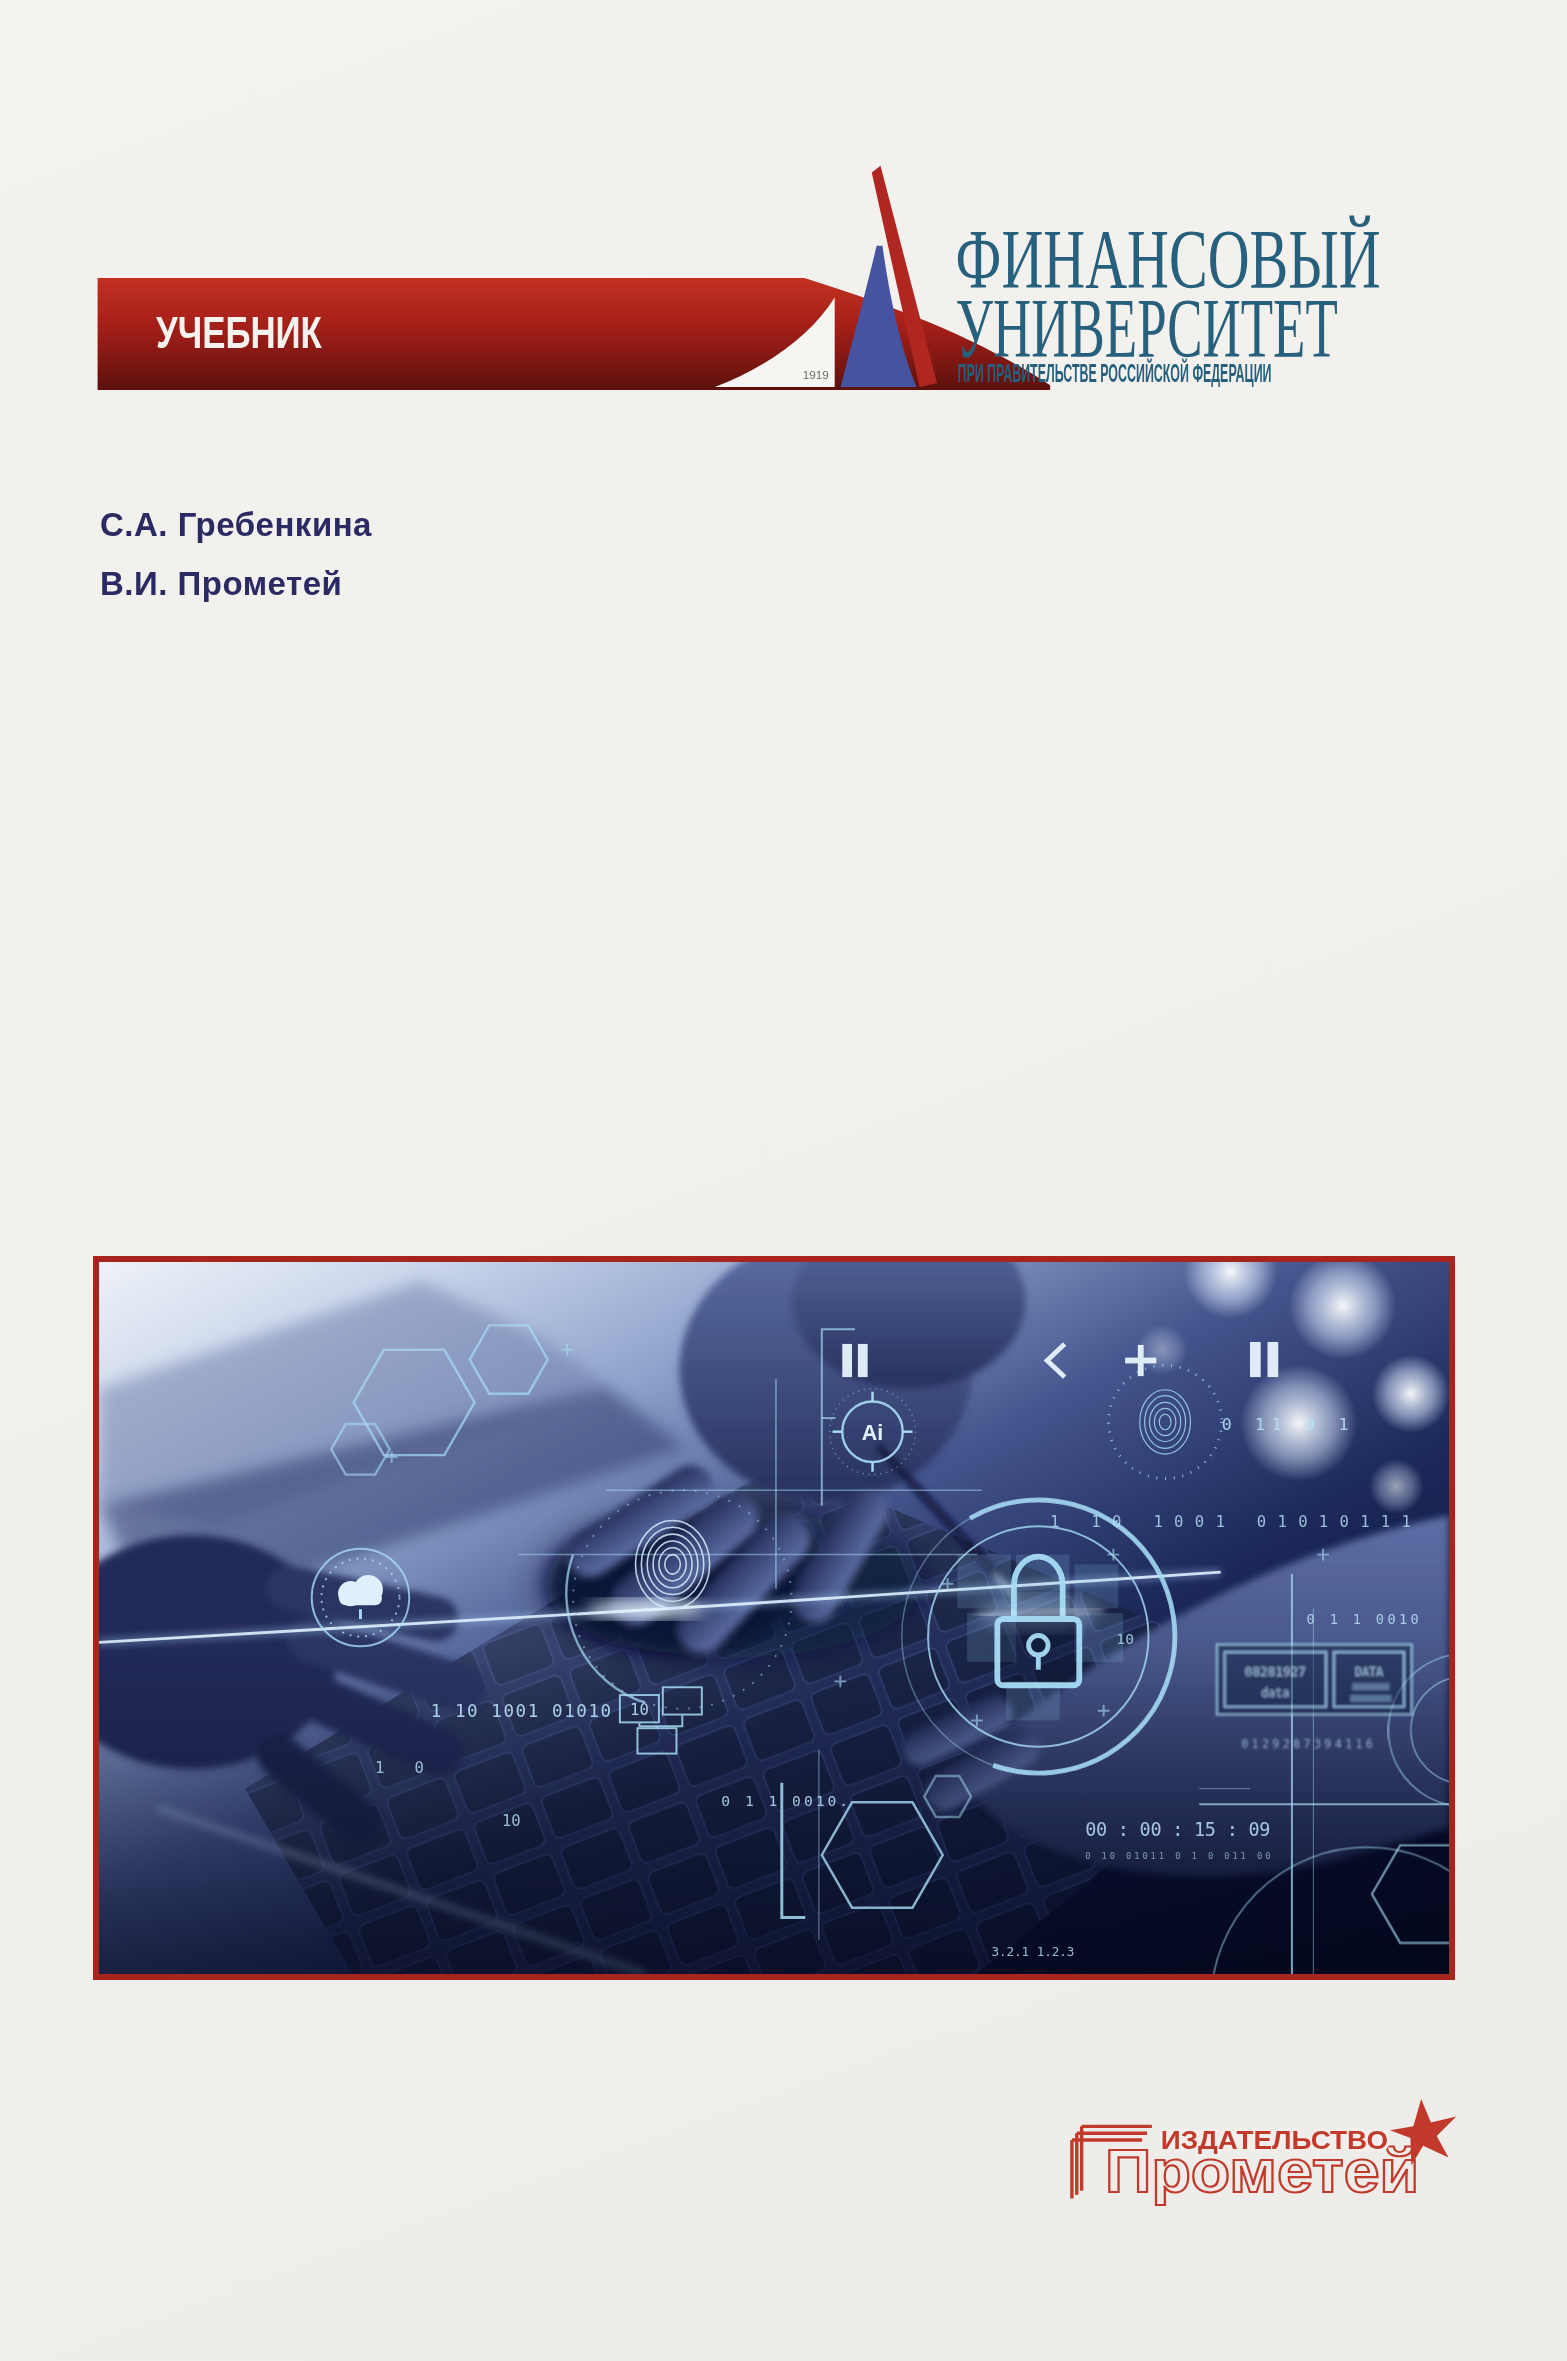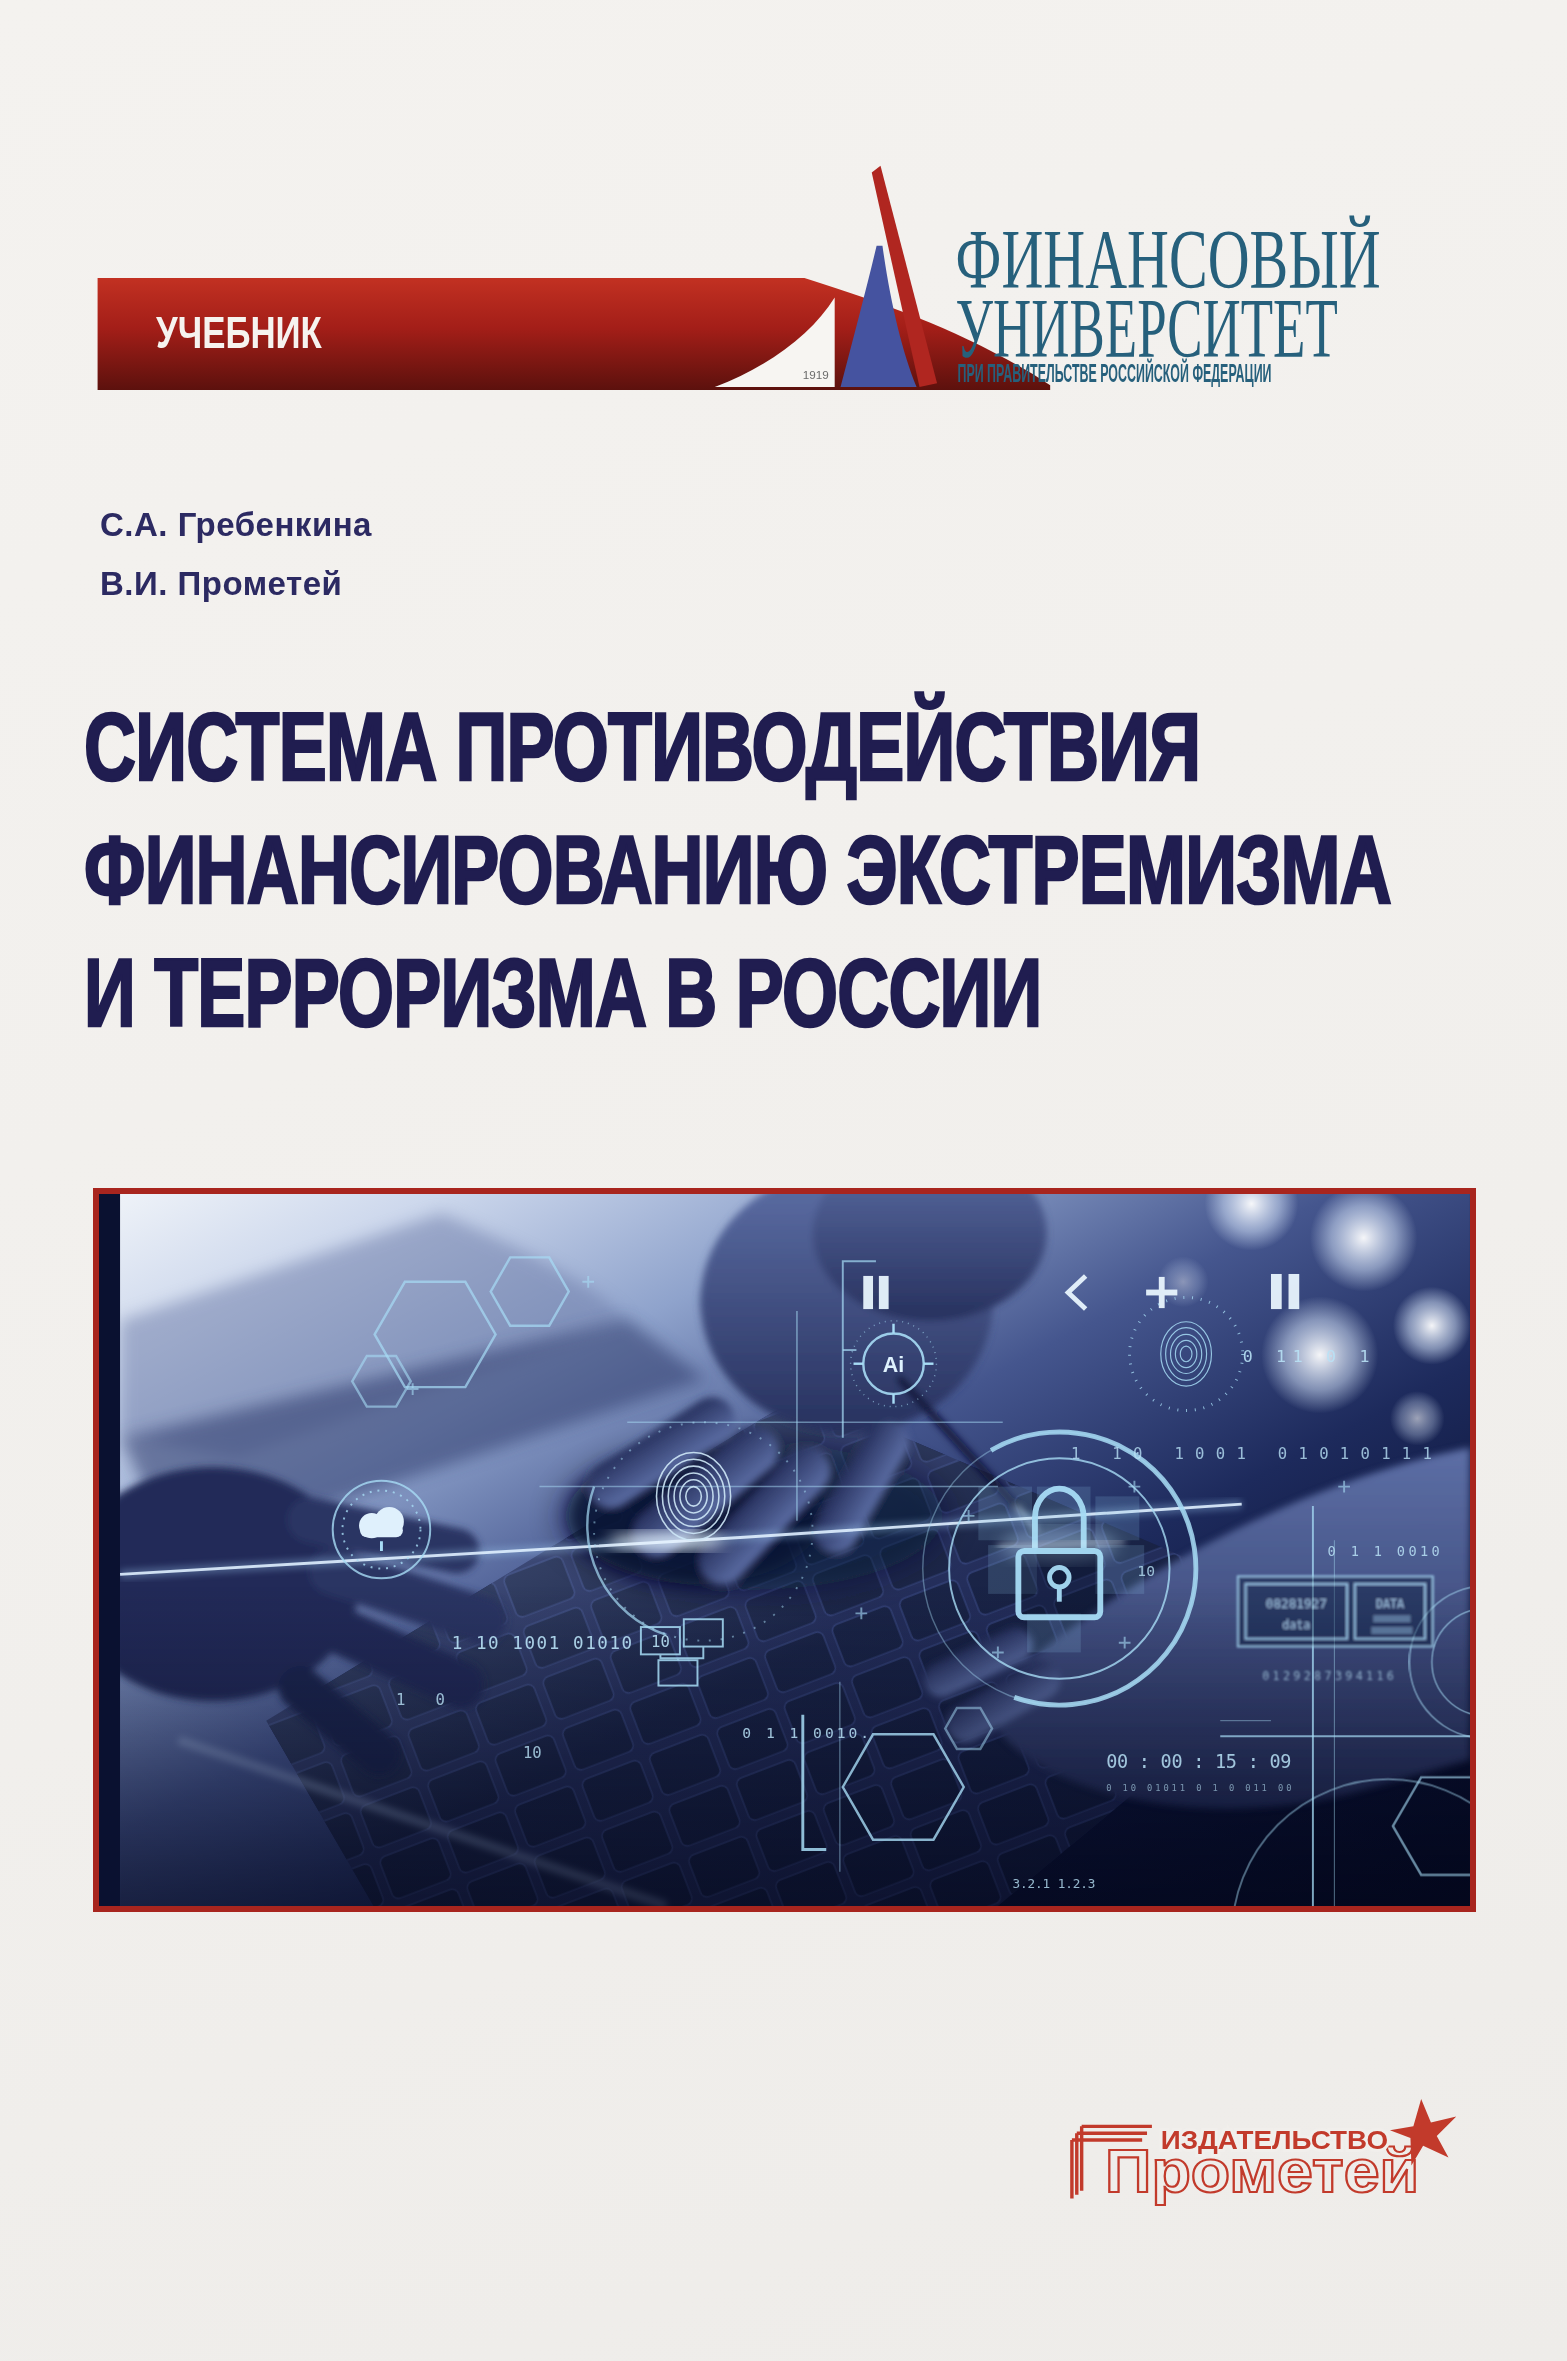--- a/index.html
+++ b/index.html
@@ -22,25 +22,24 @@
   }
   .title .tline{
     position:relative;
     font-size:90px;font-weight:700;line-height:123px;white-space:nowrap;
     color:#201d50;-webkit-text-stroke:2.5px #201d50;
     letter-spacing:-1px;
     transform:scale(.80,1.08);transform-origin:left top;
     font-family:"Liberation Sans",sans-serif;
   }
   .photo-frame{
-    position:absolute;left:93px;top:1188px;
+    position:absolute;left:93px;top:1256px;
     width:1350px;height:712px;
     border:6.8px solid #a8251e;
     background:#0a1130;
-    padding-left:21px;
   }
   .pub{position:absolute;left:1068px;top:2097px;}
   [data-name]{cursor:default;}
 </style>
 </head>
 <body>
 
 <div class="cover" data-name="book-cover">
 
   <svg class="hdr" width="1567" height="429" viewBox="0 0 1607 440" data-name="header-graphics">
@@ -66,25 +65,20 @@
       <text data-name="university-name-line2" x="980" y="366" font-size="86" textLength="392" lengthAdjust="spacingAndGlyphs" font-family="Liberation Serif, serif">УНИВЕРСИТЕТ</text>
       <text data-name="university-subtitle" x="982" y="392" font-size="27" font-weight="bold" textLength="322" lengthAdjust="spacingAndGlyphs" font-family="Liberation Sans, sans-serif">ПРИ ПРАВИТЕЛЬСТВЕ РОССИЙСКОЙ ФЕДЕРАЦИИ</text>
     </g>
   </svg>
 
   <div class="authors" data-name="authors-block">
     <div data-name="author-name-1">С.А. Гребенкина</div>
     <div data-name="author-name-2">В.И. Прометей</div>
   </div>
 
-  <div class="title" data-name="book-title">
-    <div class="tline" data-name="title-line-1">СИСТЕМА ПРОТИВОДЕЙСТВИЯ</div>
-    <div class="tline" data-name="title-line-2">ФИНАНСИРОВАНИЮ ЭКСТРЕМИЗМА</div>
-    <div class="tline" data-name="title-line-3">И ТЕРРОРИЗМА В РОССИИ</div>
-  </div>
 
   <div class="photo-frame" data-name="cover-photo">
     <svg width="1350" height="712" viewBox="0 0 1384 730" data-name="cover-photo-art">
       <defs>
         <linearGradient id="pgBg" x1="0" y1="0" x2="1" y2="1">
           <stop offset="0" stop-color="#eef2f8"></stop>
           <stop offset="0.12" stop-color="#ccd7ec"></stop>
           <stop offset="0.28" stop-color="#8fa3cc"></stop>
           <stop offset="0.45" stop-color="#45568e"></stop>
           <stop offset="0.62" stop-color="#1d2a5c"></stop>

